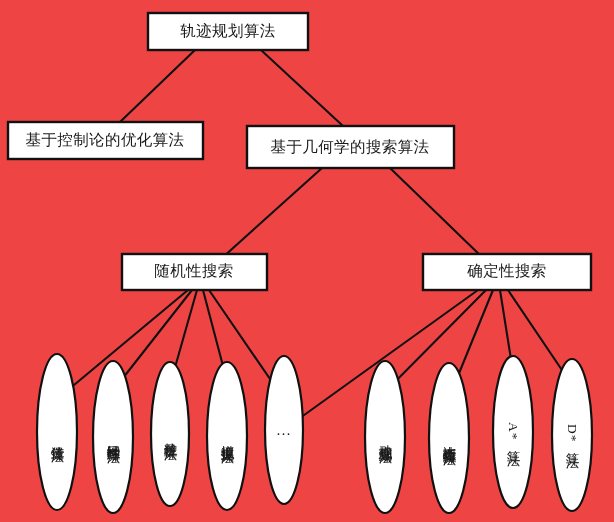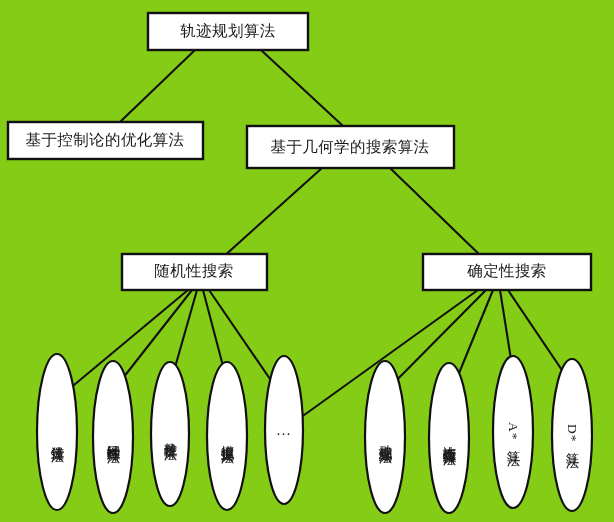--- a/index.html
+++ b/index.html
@@ -10,21 +10,21 @@
   body {
     width: 614px;
     height: 522px;
     font-family: "Liberation Serif", "DejaVu Serif", serif;
     overflow: hidden;
   }
   #diagram-root {
     position: relative;
     width: 614px;
     height: 522px;
-    background: #84cc16;
+    background: #ef4444;
   }
   svg#tree-svg {
     position: absolute;
     left: 0;
     top: 0;
     width: 614px;
     height: 522px;
   }
   .edge {
     stroke: #111111;

